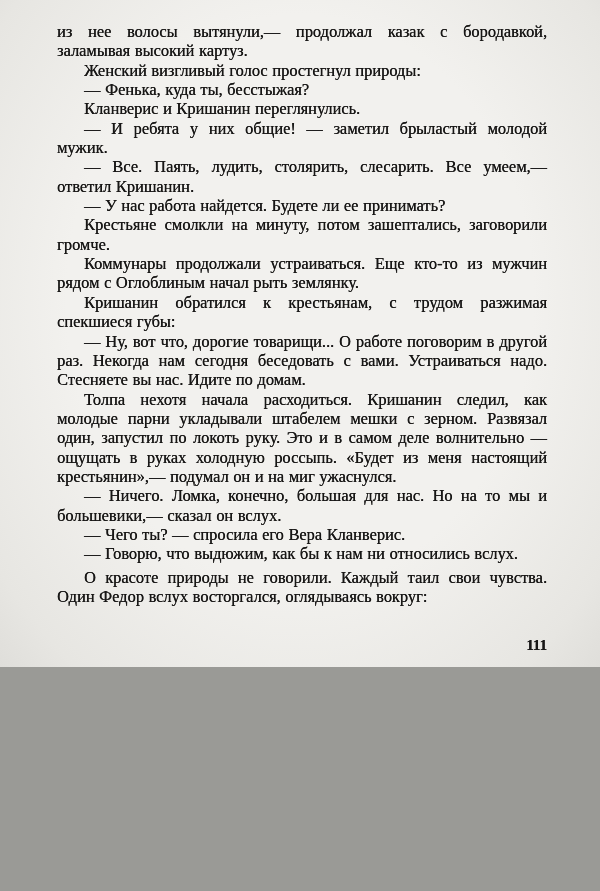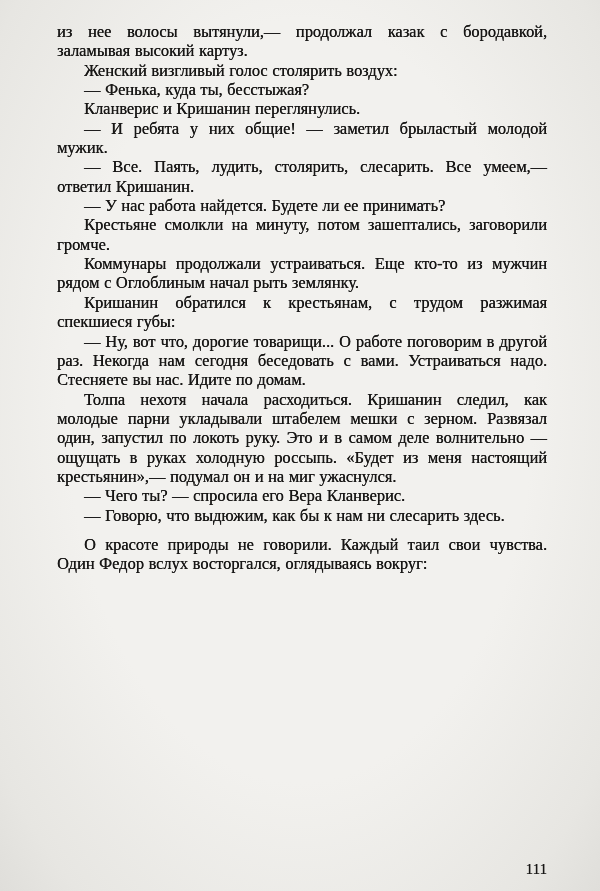--- a/index.html
+++ b/index.html
@@ -3,64 +3,65 @@
 <meta charset="utf-8">
 <style>
   html,body{margin:0;padding:0;}
   body{
     width:600px;height:891px;
     font-family:"Liberation Serif","DejaVu Serif",serif;
     background:#9a9a96;
   }
   .page{
     position:relative;
-    width:600px;height:891px;
+    width:600px;height:667px;
     overflow:hidden;
     background:radial-gradient(ellipse at 50% 45%, #f2f1ee 55%, #e7e6e2 88%, #dfdeda 100%);
   }
   .text-block{
     position:absolute;
     left:57px;top:22px;width:490px;
   }
   .text-block p{
     margin:0;
     text-align:justify;
     text-indent:27px;
     font-size:16.4px;
     line-height:19.35px;
     color:#181716;
     text-shadow:0.25px 0 0 currentColor; 
     word-spacing:0.5px;
   }
   .text-block p.noindent{text-indent:0;}
-  .text-block p.space-before{margin-top:10px;}
+  .text-block p.space-before{margin-top:4px;}
   .page-number{
     position:absolute;
     right:53px;bottom:13px;
     font-size:15px;
-    font-weight:normal;
+    font-weight:bold;
     color:#181716;
     text-shadow:0.25px 0 0 currentColor;
   }
 </style>
 </head>
 <body>
 
 <div class="page">
   <div class="text-block">
     <p class="noindent">из нее волосы вытянули,— продолжал казак с бородавкой, заламывая высокий картуз.</p>
-    <p>Женский визгливый голос столярить воздух:</p>
+    <p>Женский визгливый голос простегнул природы:</p>
     <p>— Фенька, куда ты, бесстыжая?</p>
     <p>Кланверис и Кришанин переглянулись.</p>
     <p>— И ребята у них общие! — заметил брыластый молодой мужик.</p>
     <p>— Все. Паять, лудить, столярить, слесарить. Все умеем,— ответил Кришанин.</p>
     <p>— У нас работа найдется. Будете ли ее принимать?</p>
     <p>Крестьяне смолкли на минуту, потом зашептались, заговорили громче.</p>
     <p>Коммунары продолжали устраиваться. Еще кто-то из мужчин рядом с Оглоблиным начал рыть землянку.</p>
     <p>Кришанин обратился к крестьянам, с трудом разжимая спекшиеся губы:</p>
     <p>— Ну, вот что, дорогие товарищи... О работе поговорим в другой раз. Некогда нам сегодня беседовать с вами. Устраиваться надо. Стесняете вы нас. Идите по домам.</p>
     <p>Толпа нехотя начала расходиться. Кришанин следил, как молодые парни укладывали штабелем мешки с зерном. Развязал один, запустил по локоть руку. Это и в самом деле волнительно — ощущать в руках холодную россыпь. «Будет из меня настоящий крестьянин»,— подумал он и на миг ужаснулся.</p>
+    <p>— Ничего. Ломка, конечно, большая для нас. Но на то мы и большевики,— сказал он вслух.</p>
     <p>— Чего ты? — спросила его Вера Кланверис.</p>
-    <p>— Говорю, что выдюжим, как бы к нам ни слесарить здесь.</p>
+    <p>— Говорю, что выдюжим, как бы к нам ни относились вслух.</p>
     <p class="space-before">О красоте природы не говорили. Каждый таил свои чувства. Один Федор вслух восторгался, оглядываясь вокруг:</p>
   </div>
   <div class="page-number">111</div>
 </div>
 
 </body></html>

